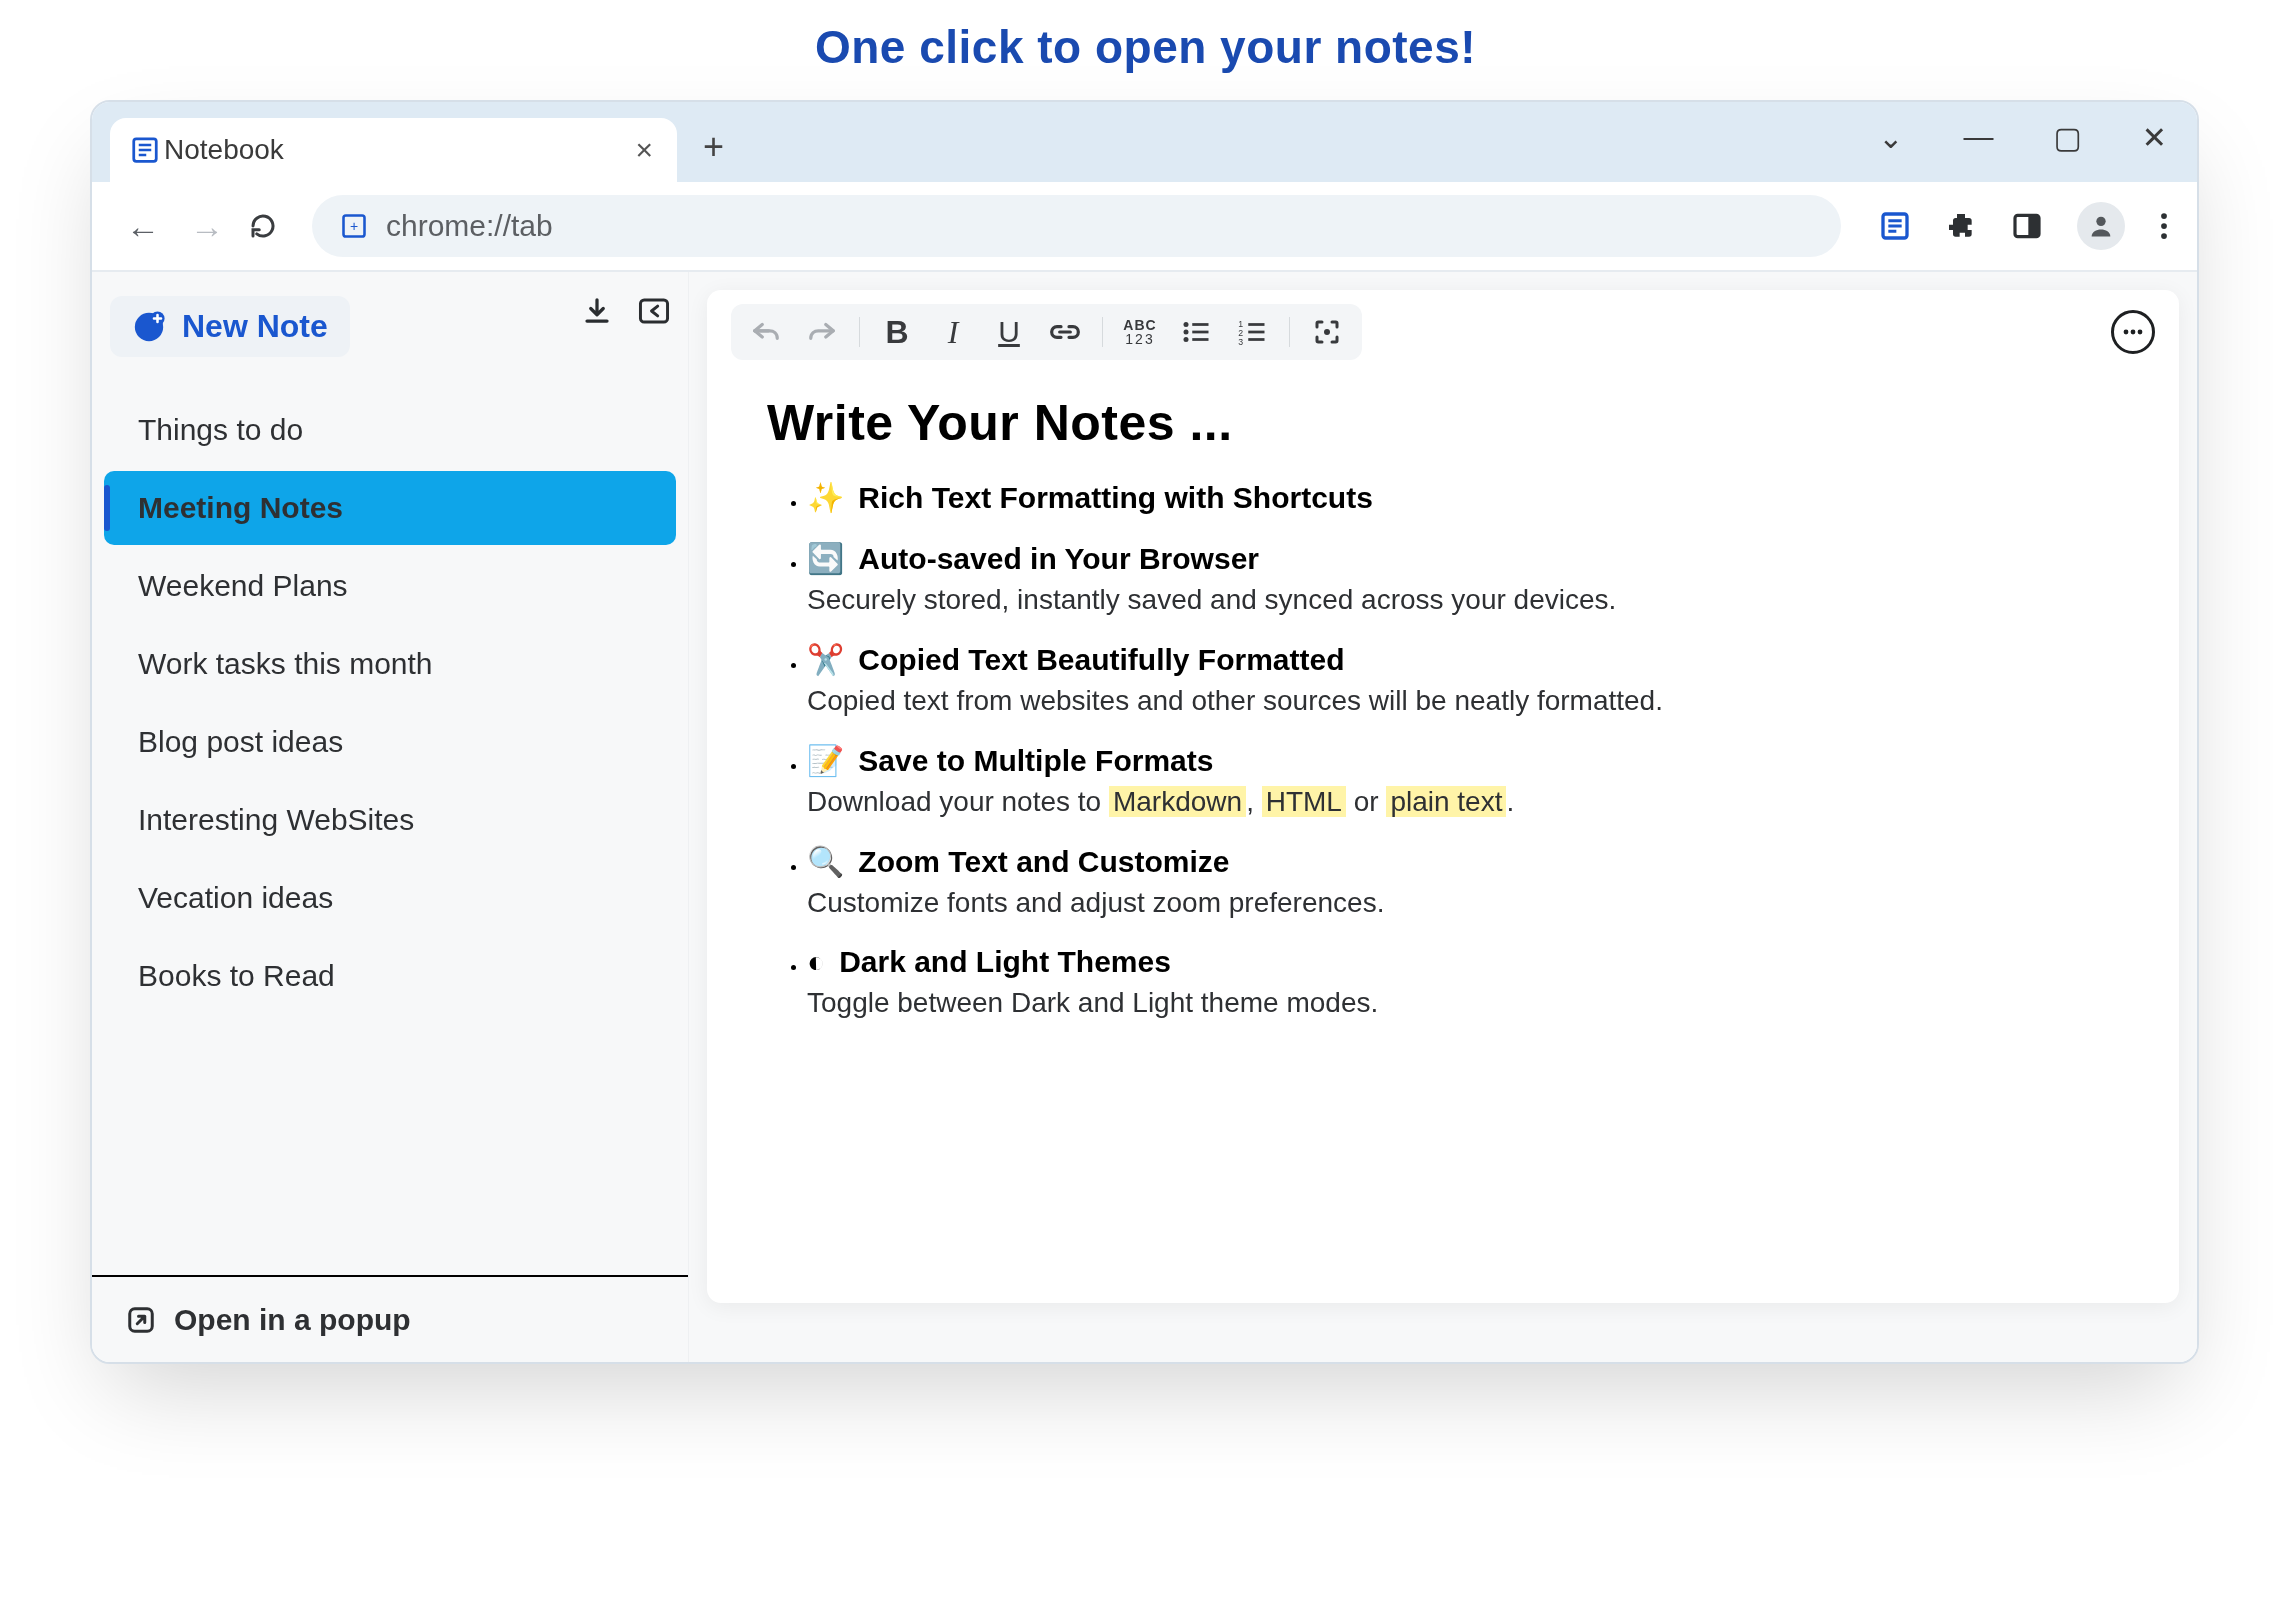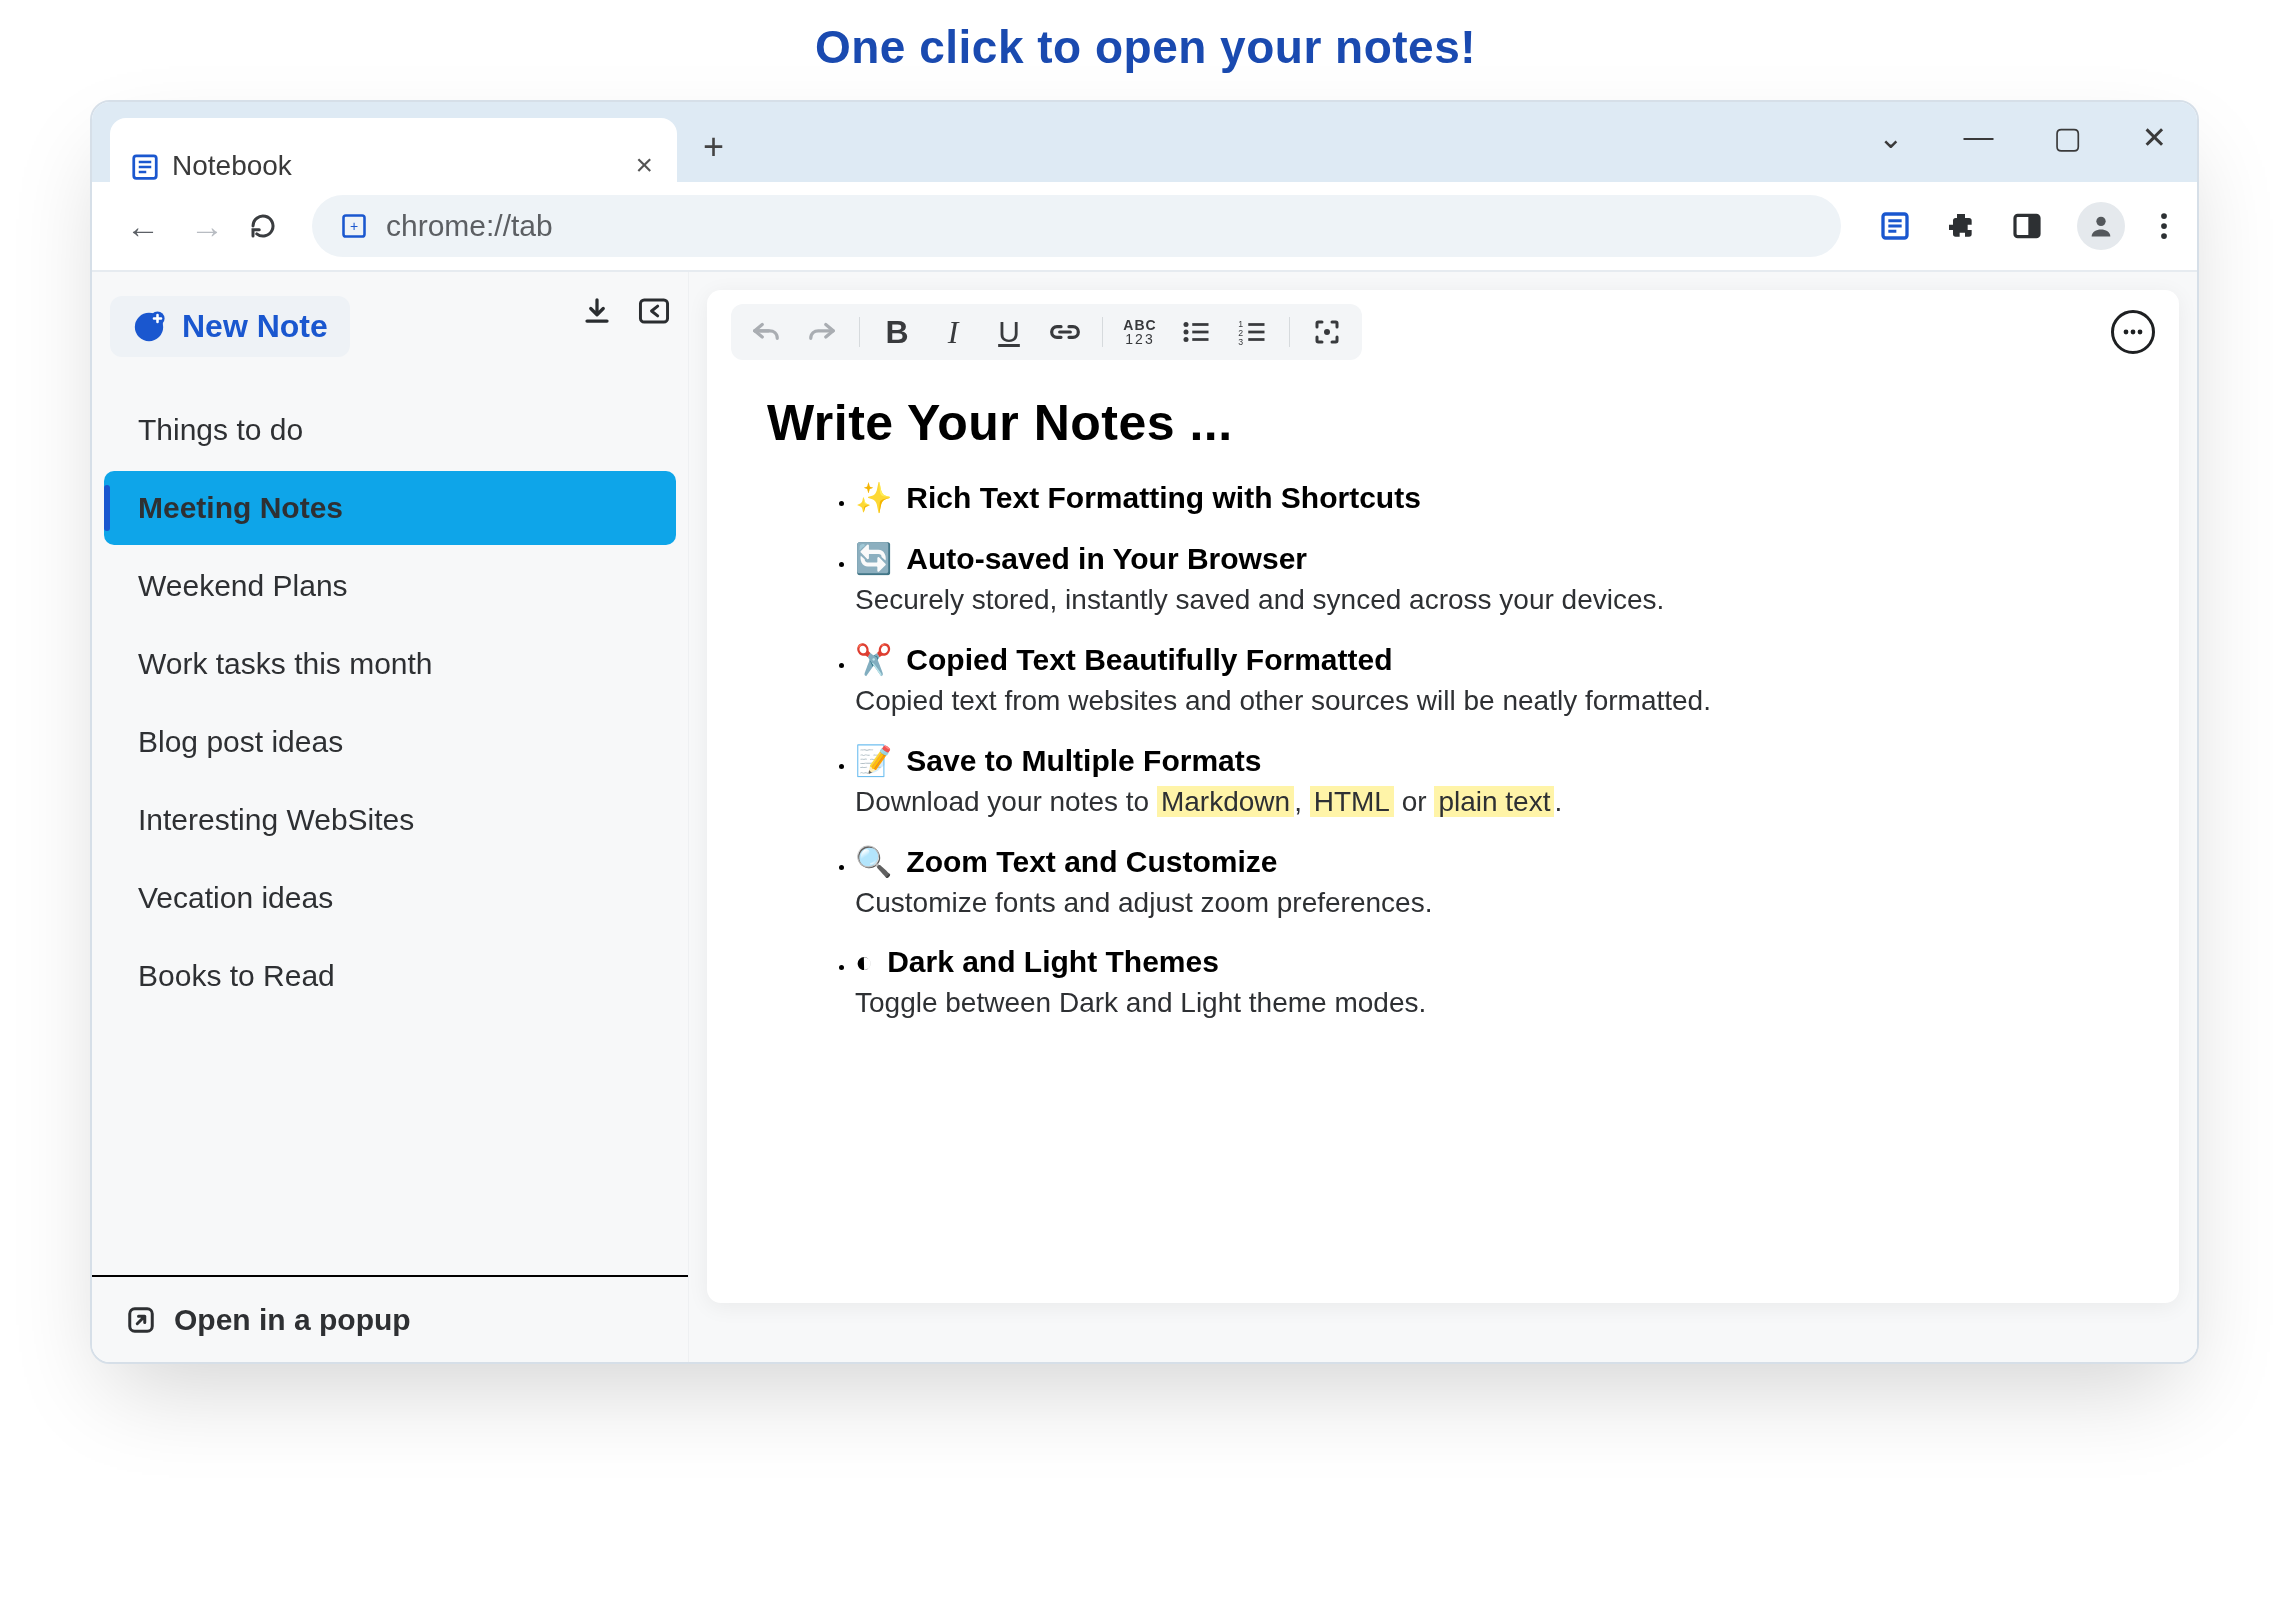--- a/index.html
+++ b/index.html
@@ -22,21 +22,21 @@
     background: #fff;
     box-shadow: 0 40px 90px -20px rgba(0,0,0,.18);
   }
 
   
   .tabstrip {
     height: 80px; background: #deeaf4; display: flex; align-items: flex-end; padding: 0 18px;
     position: relative;
   }
   .tab {
-    display: flex; align-items: flex-end; gap: 12px;
+    display: flex; align-items: center; gap: 4px;
     background: #fff; height: 64px; padding: 0 24px 0 20px;
     border-radius: 16px 16px 0 0; font-size: 28px; color: #3a3a3a;
     min-width: 567px; justify-content: flex-start;
   }
   .tab .tab-close { margin-left: auto; font-size: 30px; color: #555; cursor: pointer; }
   .newtab { margin-left: 26px; margin-bottom: 14px; font-size: 36px; color: #444; cursor: pointer; }
 
   .winctrls { position: absolute; right: 30px; top: 18px; display: flex; gap: 60px; color: #3a3a3a; }
   .winctrls span { font-size: 30px; cursor: pointer; }
   .chev { font-size: 34px; }
@@ -120,21 +120,21 @@
   .sep { width: 1px; height: 30px; background: #d6dadd; margin: 0 6px; }
   .ed-more {
     margin-left: auto; width: 44px; height: 44px; border: 3px solid #1e2022;
     border-radius: 50%; display: flex; align-items: center; justify-content: center;
     font-size: 24px; cursor: pointer;
   }
 
   .ed-body { padding: 20px 60px 40px 60px; overflow: auto; }
   .ed-body h1 { font-size: 50px; font-weight: 800; letter-spacing: 0.5px; margin-bottom: 28px; }
   .ed-body ul { list-style: disc; padding-left: 40px; }
-  .ed-body li { margin-bottom: 26px; margin-left: 48px; }
+  .ed-body li { margin-bottom: 26px; }
   .li-title { font-size: 30px; font-weight: 800; }
   .li-title .em { margin-right: 14px; }
   .li-desc { font-size: 28px; color: #2e3033; margin-top: 8px; }
   .hl { background: #fff4a8; padding: 0 4px; }
 
   
   svg { display: block; }
 </style>
 </head>
 <body>

